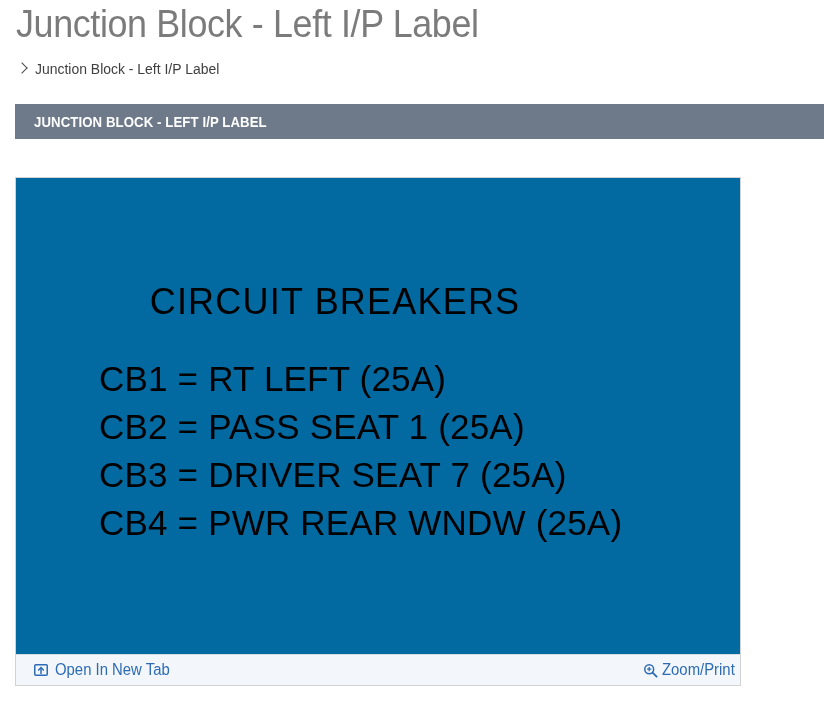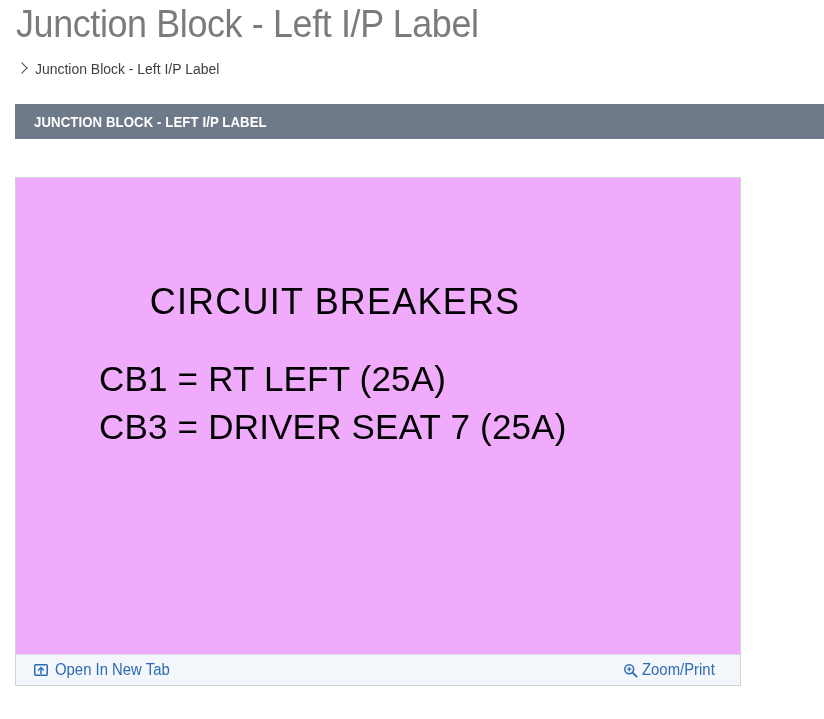--- a/index.html
+++ b/index.html
@@ -105,21 +105,21 @@
     box-sizing: border-box;
     background: #ffffff;
   }
   .doc-viewport {
     position: absolute;
     left: 0;
     top: 0;
     right: 0;
     height: 477px;
     overflow: hidden;
-    background: #f0abfc;
+    background: #0369a1;
   }
 
   .label-art {
     position: absolute;
     left: 0;
     top: 0;
     width: 100%;
     height: 100%;
     font-family: "Liberation Sans", sans-serif;
     color: #000000;
@@ -166,21 +166,21 @@
     height: 30px;
     color: #2d6cb5;
     font-family: "Liberation Sans", sans-serif;
     font-size: 16px;
     font-weight: 400;
     cursor: pointer;
     text-decoration: none;
     white-space: nowrap;
   }
   .footer-link-left { left: 18px; top: 0; justify-content: flex-end; }
-  .footer-link-right { right: 20px; top: 0; align-items: center; }
+  .footer-link-right { right: 0; top: 0; align-items: center; }
   .footer-link-label {
     transform: scaleX(0.93);
     transform-origin: left center;
     display: inline-block;
   }
 
   .icon-newtab {
     width: 14px;
     height: 14px;
     margin-right: 7px;
@@ -211,21 +211,23 @@
 
 <div class="doc-card">
 
   <div class="doc-viewport">
     <div class="label-art">
 
       <div class="label-heading">CIRCUIT BREAKERS</div>
 
       <div class="label-lines">
         <div class="label-line">CB1 = RT LEFT (25A)</div>
+        <div class="label-line">CB2 = PASS SEAT 1 (25A)</div>
         <div class="label-line">CB3 = DRIVER SEAT 7 (25A)</div>
+        <div class="label-line">CB4 = PWR REAR WNDW (25A)</div>
       </div>
 
     </div>
   </div>
 
   <div class="doc-footer">
 
     <a class="footer-link footer-link-left">
       <svg class="icon-newtab" viewBox="0 0 14 14">
         <rect x="0.75" y="1.75" width="12.5" height="10.5" rx="1" fill="none" stroke="#2d6cb5" stroke-width="1.5"></rect>

